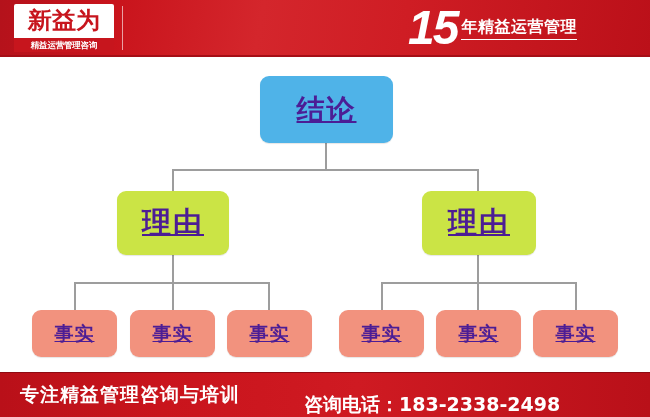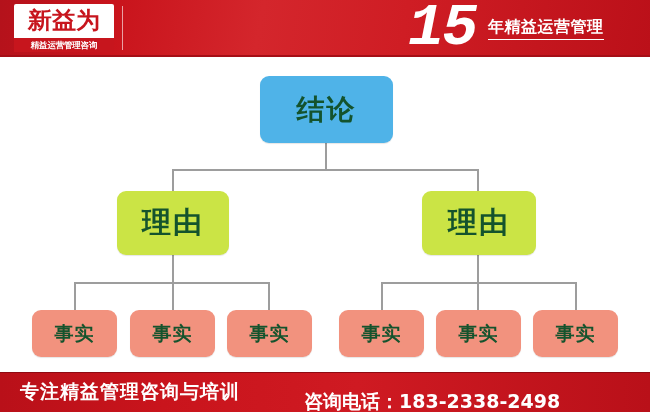--- a/index.html
+++ b/index.html
@@ -107,27 +107,27 @@
   
   .years {
     position: absolute;
     left: 408px; top: 1px;
     display: flex;
     align-items: center;
     height: 54px;
   }
   .years-num {
     color: #ffffff;
-    font-family: Liberation Mono, monospace;
+    font-family: Liberation Sans, sans-serif;
     font-weight: bold;
     font-style: italic;
-    font-size: 60px;
+    font-size: 48px;
     line-height: 50px;
     letter-spacing: -2px;
-    margin-right: 12px;
+    margin-right: 4px;
   }
   .years-text {
     display: flex;
     flex-direction: row;
     justify-content: center;
     color: #ffffff;
     font-family: "DejaVu Sans", sans-serif;
     font-weight: bold;
   }
   .years-text-top {
@@ -154,25 +154,26 @@
     height: 315px;
     background: #ffffff;
   }
   .node {
     position: absolute;
     display: flex;
     align-items: center;
     justify-content: center;
     border-radius: 9px;
     box-sizing: border-box;
-    color: #14532d;
+    color: #4c1d95;
     font-family: "DejaVu Sans", sans-serif;
     font-weight: bold;
     z-index: 2;
     box-shadow: 0 1px 1px rgba(0,0,0,0.10);
+    text-decoration: underline;
   }
   .node-conclusion {
     background: #4FB3E8;
     font-size: 28px;
     letter-spacing: 2px;
   }
   .node-reason {
     background: #CBE445;
     font-size: 29px;
     letter-spacing: 2px;
@@ -189,21 +190,21 @@
     z-index: 1;
   }
   .link-v { width: 2px; }
   .link-h { height: 2px; }
 
   
   .footer {
     position: absolute;
     left: 0; top: 372px;
     width: 650px;
-    height: 40px;
+    height: 46px;
     background: linear-gradient(90deg, #b91019 0%, #c9141c 25%, #cf1a22 55%, #b91019 100%);
     display: flex;
     align-items: center;
     box-sizing: border-box;
     padding: 0 20px;
   }
   .footer::before {
     content: "";
     position: absolute;
     left: 0; right: 0; top: 0;

